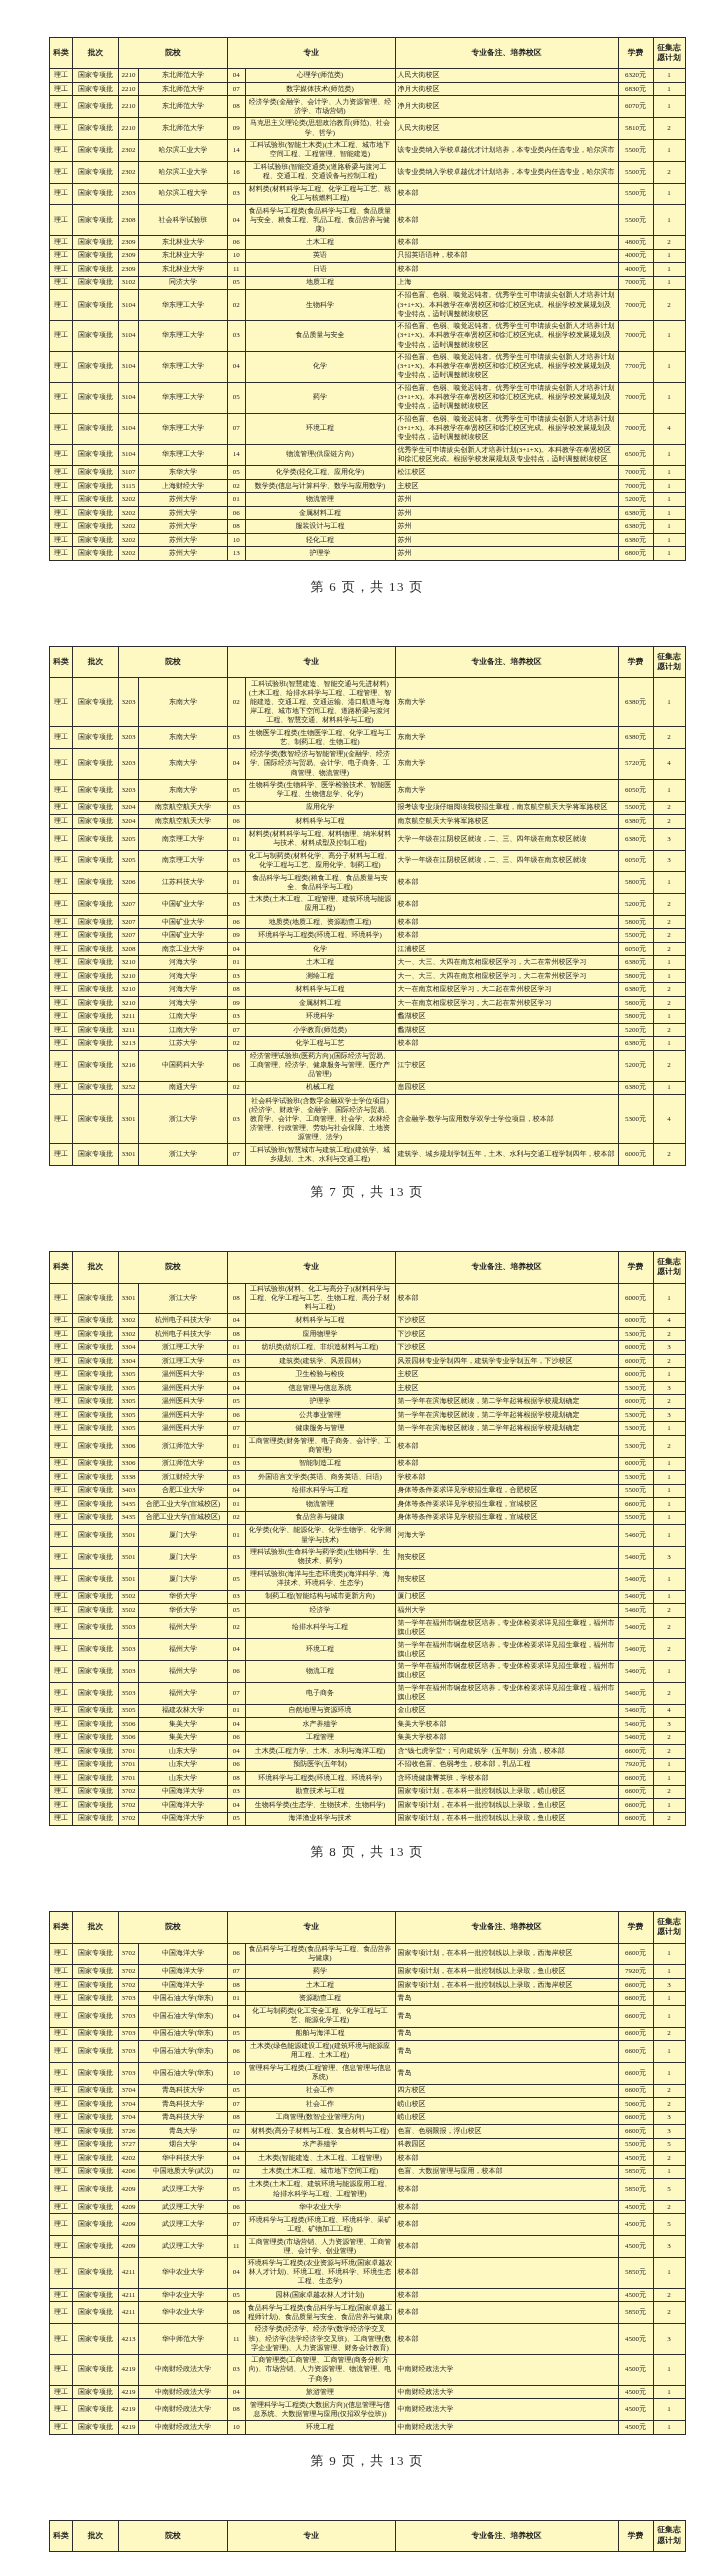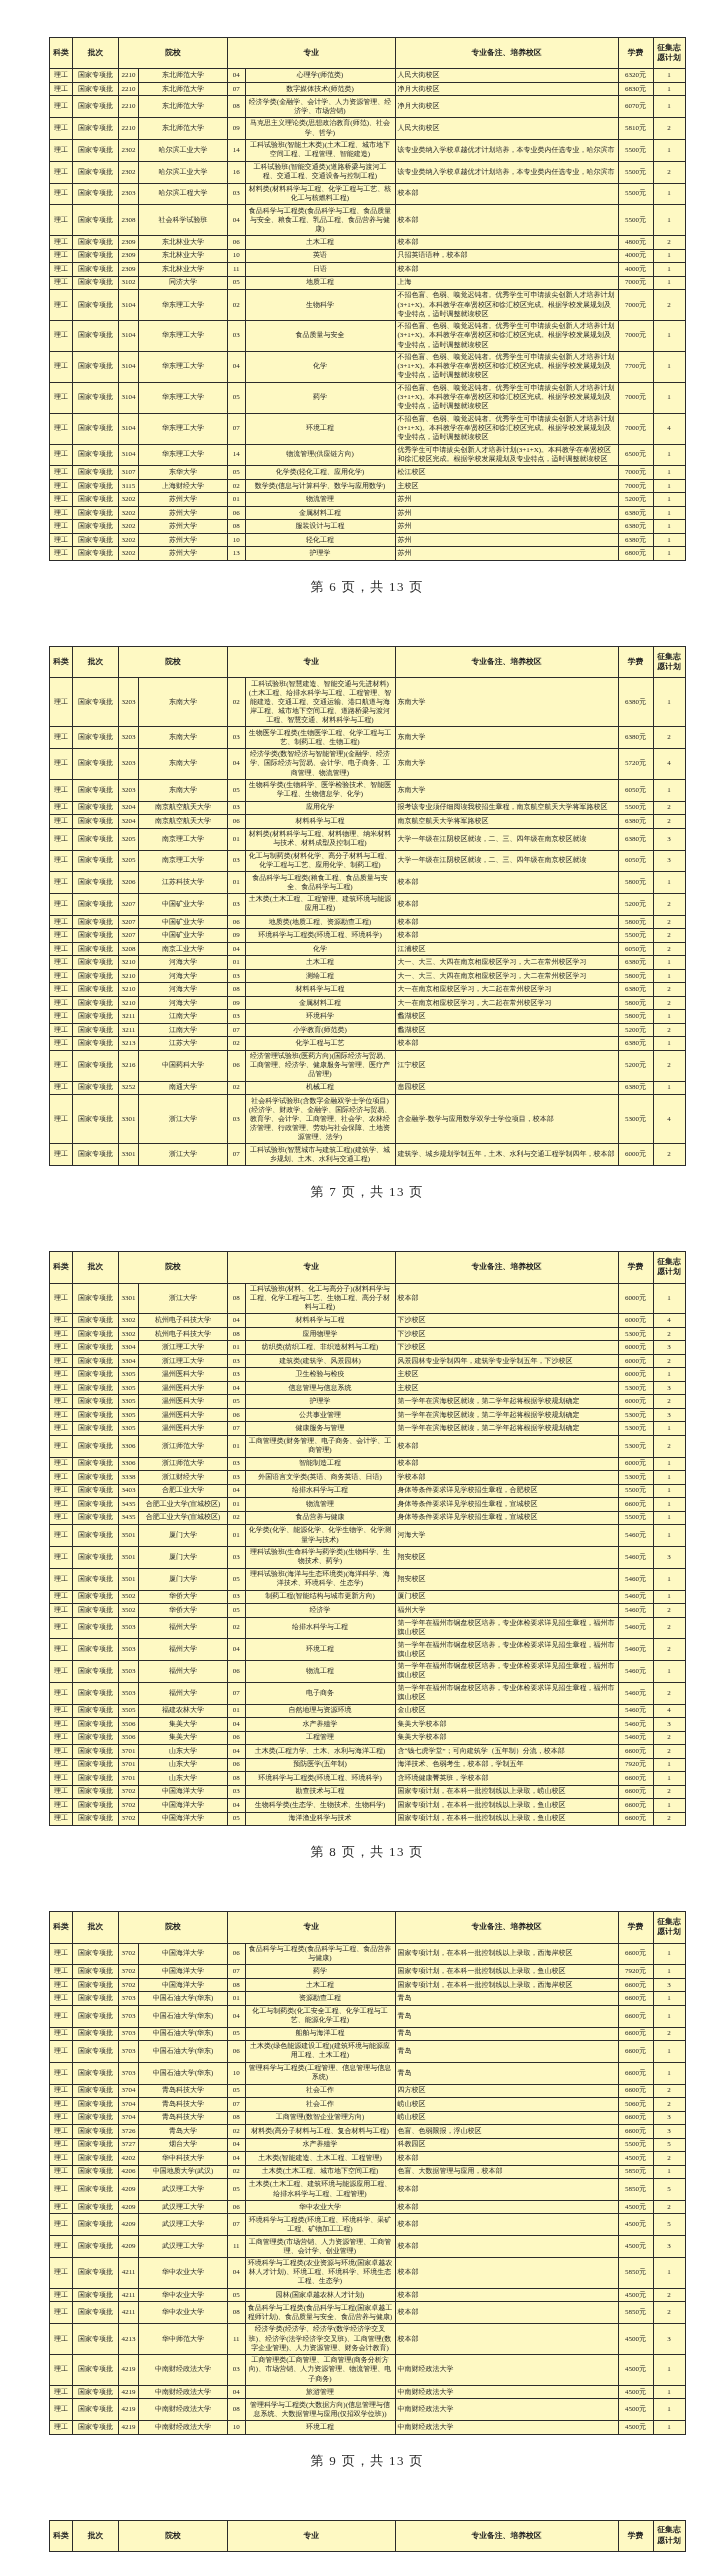--- a/index.html
+++ b/index.html
@@ -984,21 +984,21 @@
             <td class="c-fee">6600元</td>
             <td class="c-plan">2</td>
           </tr>
           <tr>
             <td class="c-subject">理工</td>
             <td class="c-batch">国家专项批</td>
             <td class="c-code">3701</td>
             <td class="c-college">山东大学</td>
             <td class="c-mcode">06</td>
             <td class="c-major">预防医学(五年制)</td>
-            <td class="c-note">海洋技术、色弱考生，校本部，学制五年</td>
+            <td class="c-note">不招收色盲、色弱考生，校本部，乳品工程</td>
             <td class="c-fee">7920元</td>
             <td class="c-plan">1</td>
           </tr>
           <tr>
             <td class="c-subject">理工</td>
             <td class="c-batch">国家专项批</td>
             <td class="c-code">3701</td>
             <td class="c-college">山东大学</td>
             <td class="c-mcode">08</td>
             <td class="c-major">环境科学与工程类(环境工程、环境科学)</td>

